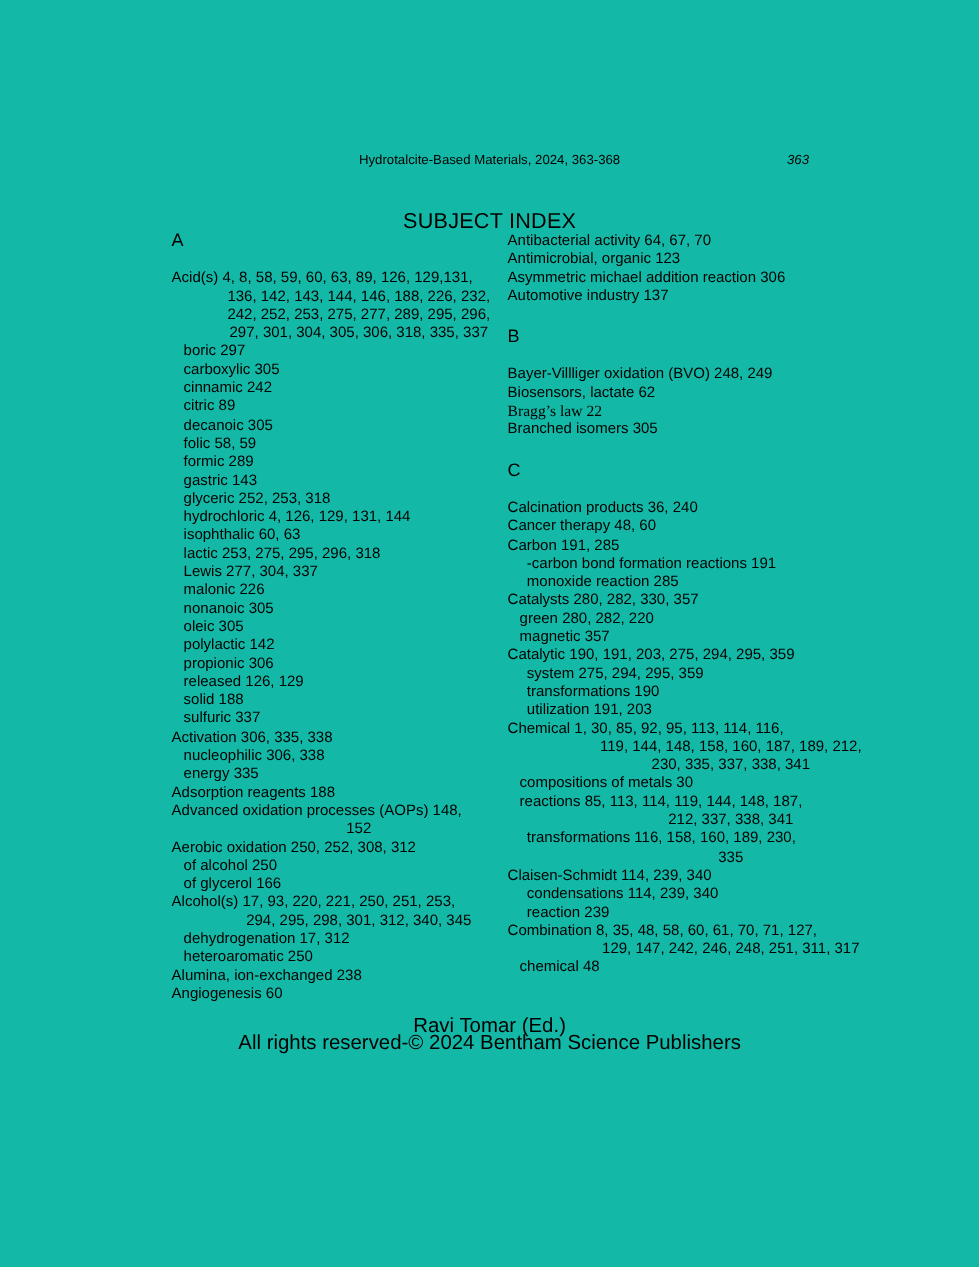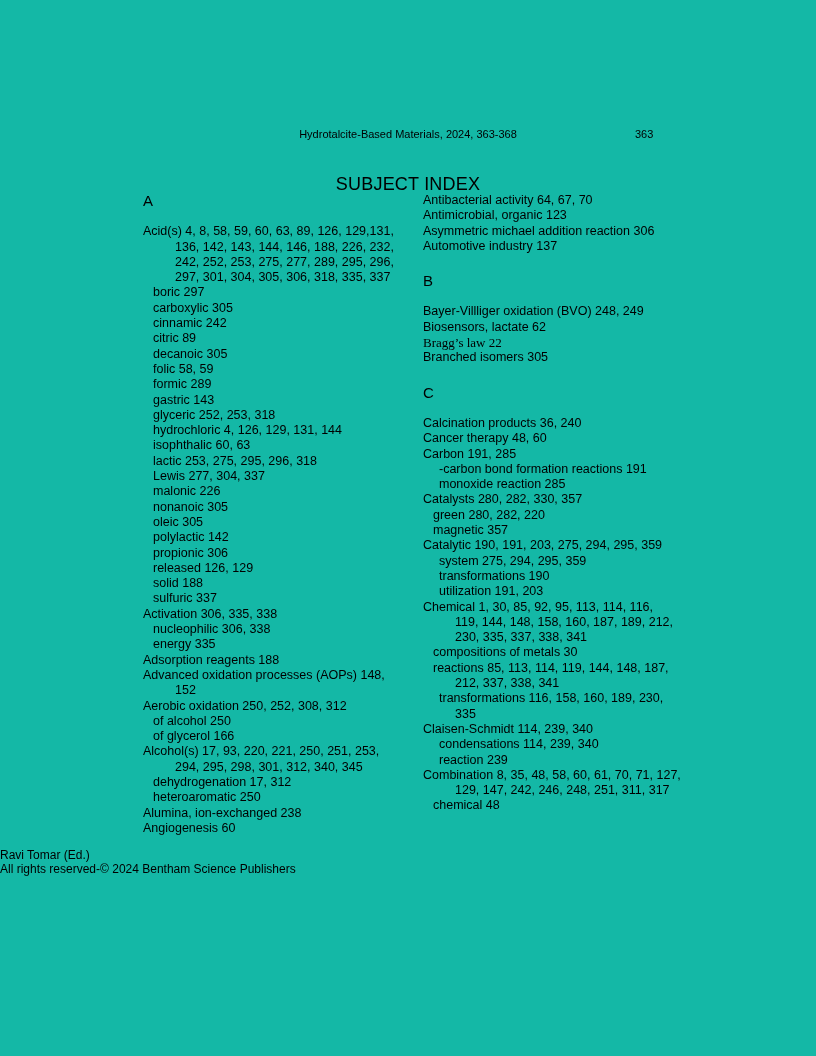--- a/index.html
+++ b/index.html
@@ -10,21 +10,21 @@
     color:#000000;
     font-family:"Liberation Sans", sans-serif;
     overflow:hidden;
   }
   .running-head {
     position:absolute; top:128px; left:0; width:816px;
     text-align:center; font-size:11px; line-height:13px;
   }
   .page-num {
     position:absolute; top:128px; left:635px; width:60px;
-    text-align:left; font-size:11px; line-height:13px;
+    text-align:center; font-size:11px; line-height:13px;font-style:italic;
   }
   .doc-title {
     position:absolute; top:173px; left:0; width:816px;
     text-align:center; font-size:18px; line-height:22px;
     letter-spacing:0.2px;
   }
   .column {
     position:absolute; top:193px;
     font-size:12.5px; line-height:15.3px;
     white-space:nowrap;
@@ -32,25 +32,25 @@
   .col-left  { left:143px; width:280px; }
   .col-right { left:423px; width:340px; }
   .section-letter {
     font-size:15px; line-height:15.3px;
     margin:19px 0 16px 0;
   }
   .section-letter:first-child { margin-top:0; }
   .line.ind0 { padding-left:0; }
   .line.ind1 { padding-left:10px; }
   .line.ind2 { padding-left:16px; }
-  .line.ind3 { padding-left:32px; }
+  .line.ind3 { padding-left:32px;text-align:center; }
   .line.serif { font-family:"Liberation Serif", serif; font-size:13px; }
   .footer {
     position:absolute; top:848px; left:0; width:816px;
-    font-size:12px; line-height:14px;
+    text-align:center; font-size:17px; line-height:14px;
   }
 </style>
 </head>
 <body>
 
 <div class="page">
 
   <div class="running-head">Hydrotalcite-Based Materials, 2024, 363-368</div>
 
   <div class="page-num">363</div>

